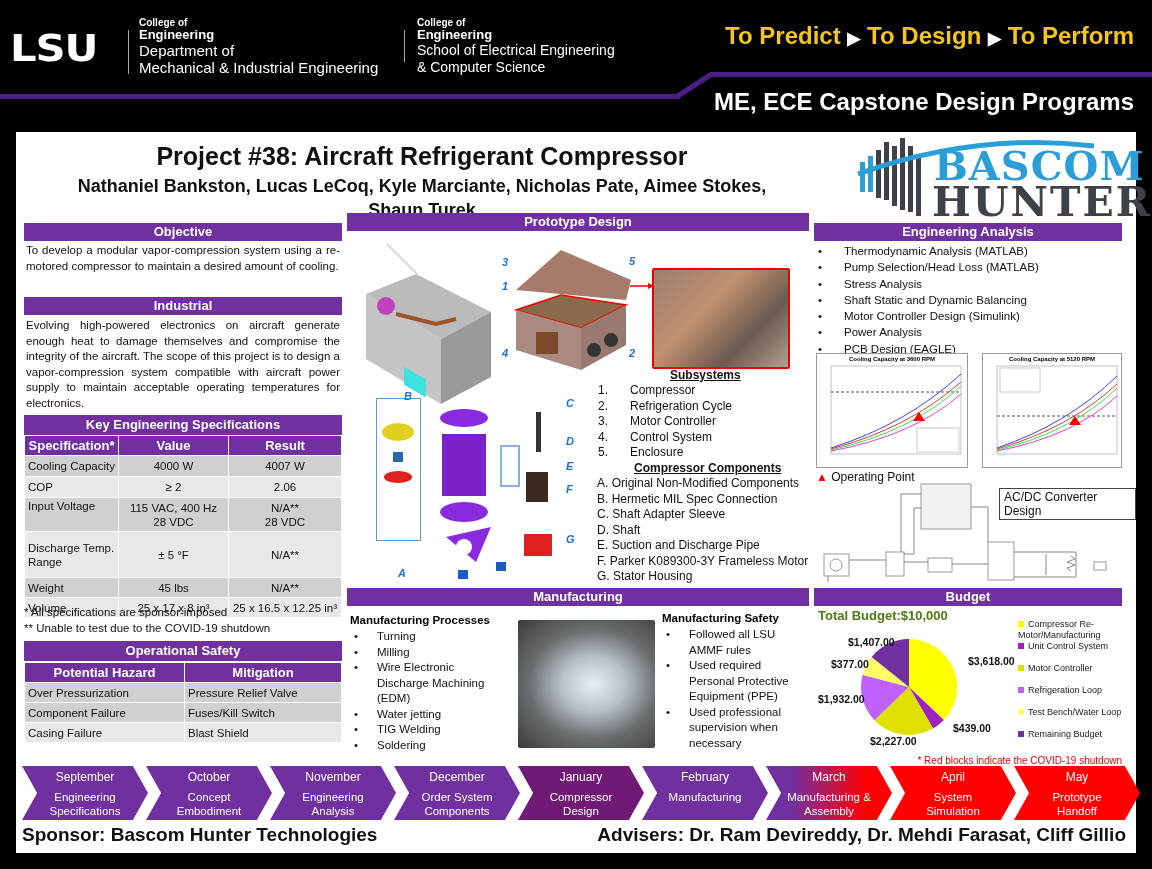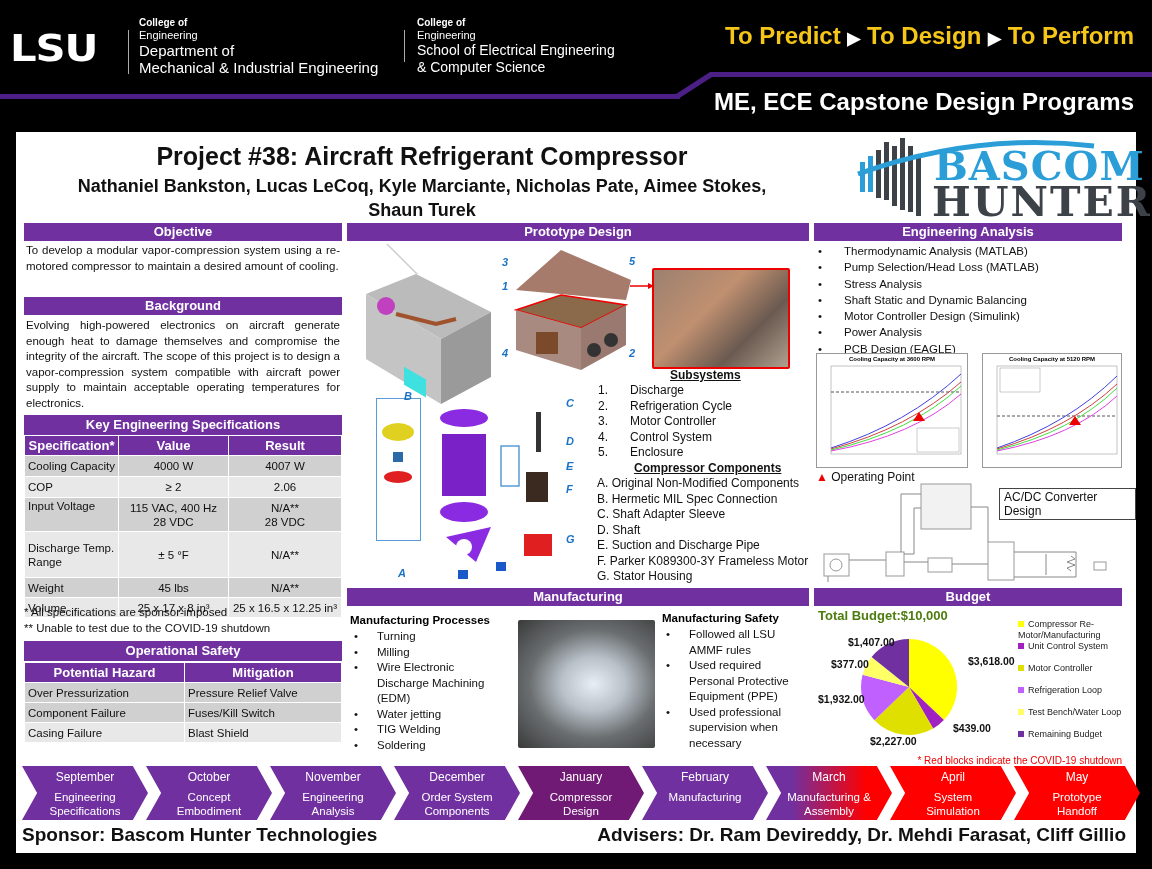--- a/index.html
+++ b/index.html
@@ -2,21 +2,21 @@
 <html><head>
 <meta charset="utf-8">
 <style>
 *{box-sizing:border-box;margin:0;padding:0}
 html,body{width:1152px;height:869px;overflow:hidden;background:#000;font-family:"Liberation Sans",sans-serif}
 .hdr{position:absolute;left:0;top:0;width:1152px;height:130px;background:#000}
 .lsu{position:absolute;left:10px;top:26px;color:#fff;font:900 38px "DejaVu Sans",sans-serif;letter-spacing:-1px;transform:scaleX(1.1);transform-origin:left}
 .vsep{position:absolute;width:1px;background:#aaa}
 .dept{position:absolute;color:#fff}
 .dept .c1{font-size:10px;font-weight:bold;line-height:11px}
-.dept .c2{font-size:11px;font-weight:normal;line-height:14px}
+.dept .c2{font-size:13px;font-weight:bold;line-height:14px}
 .dept .c3{font-size:15px;line-height:17px}
 .tagline{position:absolute;right:18px;top:22px;color:#f5c518;font-weight:bold;font-size:24px}
 .tagline .arr{color:#fff;font-size:17px}
 .purple-line{position:absolute;background:#4b1f86}
 .program{position:absolute;right:18px;top:88px;color:#fff;font-weight:bold;font-size:24px}
 .poster{position:absolute;left:16px;top:132px;width:1120px;height:721px;background:#fff}
 .title{position:absolute;left:0;width:812px;text-align:center;color:#111;font-weight:bold}
 .ptitle{top:10px;font-size:25px}
 .authors{top:42px;font-size:18px;line-height:24px}
 .logo{position:absolute;left:840px;top:4px;width:240px;height:86px}
@@ -102,21 +102,21 @@
     <div class="bar" style="left:60px;top:18px;height:62px"></div>
     <svg style="position:absolute;left:0;top:0" width="240" height="40">
         <path d="M2,38 Q120,-4 238,10" stroke="#2b9ed8" stroke-width="5" fill="none"></path>
       </svg>
     <div class="b">BASCOM</div>
     <div class="h">HUNTER</div>
   </div>
 
   <div class="shdr" style="left:8px;top:91px;width:318px">Objective</div>
   <div class="txt" style="left:10px;top:111px;width:314px">To develop a modular vapor-compression system using a re-motored compressor to maintain a desired amount of cooling.</div>
-  <div class="shdr" style="left:8px;top:165px;width:318px">Background</div>
+  <div class="shdr" style="left:8px;top:165px;width:318px">Industrial</div>
   <div class="txt" style="left:10px;top:186px;width:314px">Evolving high-powered electronics on aircraft generate enough heat to damage themselves and compromise the integrity of the aircraft. The scope of this project is to design a vapor-compression system compatible with aircraft power supply to maintain acceptable operating temperatures for electronics.</div>
 
   <div class="shdr" style="left:8px;top:283px;width:318px;height:20px;line-height:20px">Key Engineering Specifications</div>
   <table style="left:8px;top:303px;width:318px">
     <tbody>
         <tr>
       <th style="width:94px">Specification*</th>
       <th style="width:110px">Value</th>
       <th>Result</th>
     </tr>
@@ -172,21 +172,21 @@
           <td>Component Failure</td>
           <td>Fuses/Kill Switch</td>
         </tr>
     <tr class="g2" style="height:20px">
           <td>Casing Failure</td>
           <td>Blast Shield</td>
         </tr>
   </tbody>
     </table>
 
-  <div class="shdr" style="left:331px;top:91px;width:462px">Prototype Design</div>
+  <div class="shdr" style="left:331px;top:81px;width:462px">Prototype Design</div>
 
   <svg style="position:absolute;left:340px;top:112px" width="140" height="160">
     <polygon points="10,50 60,30 135,68 85,95" fill="#bbb"></polygon>
     <polygon points="10,50 85,95 85,160 10,115" fill="#c4c4c4"></polygon>
     <polygon points="85,95 135,68 135,133 85,160" fill="#9a9a9a"></polygon>
     <circle cx="30" cy="62" r="9" fill="#c040c0"></circle>
     <path d="M40,70 L80,80 L100,75" stroke="#a0522d" stroke-width="4" fill="none"></path>
     <rect x="48" y="95" width="22" height="18" fill="#3ee0e0" transform="skewY(30)"></rect>
     <polygon points="60,30 30,0 32,0 62,30" fill="#ccc"></polygon>
   </svg>
@@ -235,21 +235,21 @@
   <div class="lbl" style="left:550px;top:303px">D</div>
   <div class="lbl" style="left:550px;top:328px">E</div>
   <div class="lbl" style="left:550px;top:351px">F</div>
   <div class="lbl" style="left:550px;top:401px">G</div>
   <div class="lbl" style="left:382px;top:435px">A</div>
 
   <div class="sub" style="left:654px;top:236px">Subsystems</div>
   <ol class="list" style="left:582px;top:251px">
     <li>
         <span class="n">1.</span>
-        <span style="padding-left:6px">Discharge</span>
+        <span style="padding-left:6px">Compressor</span>
       </li>
     <li>
         <span class="n">2.</span>
         <span style="padding-left:6px">Refrigeration Cycle</span>
       </li>
     <li>
         <span class="n">3.</span>
         <span style="padding-left:6px">Motor Controller</span>
       </li>
     <li>

